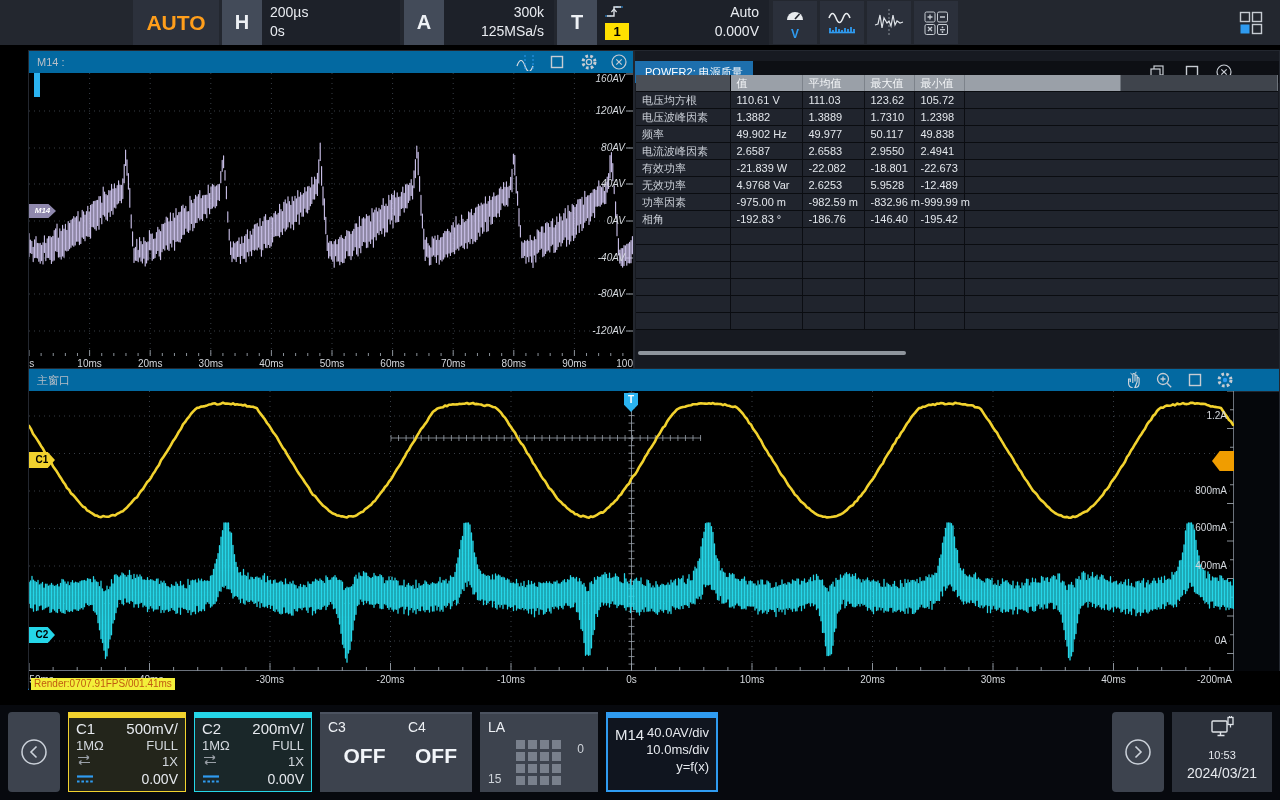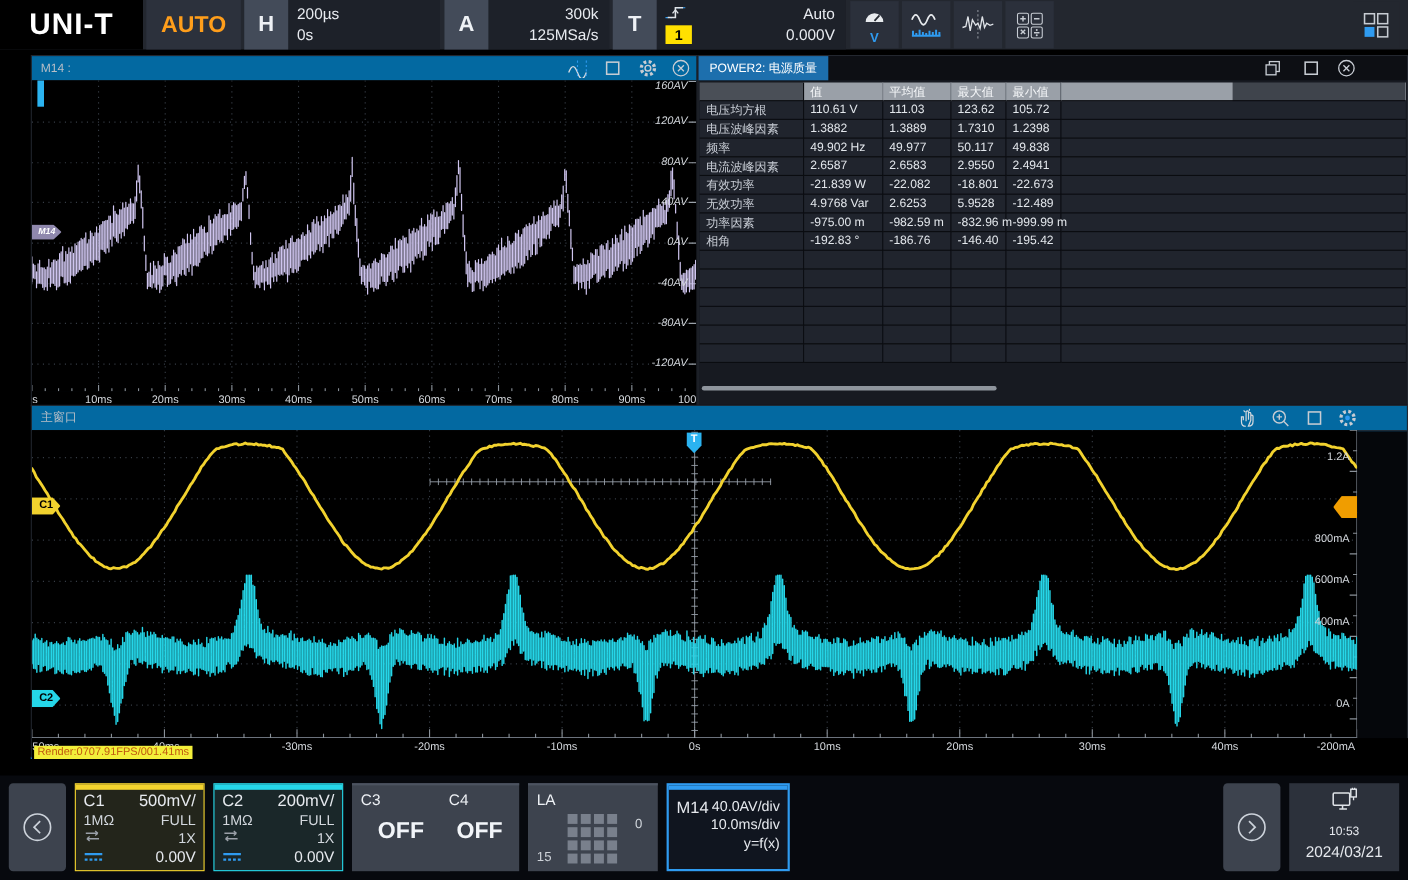--- a/index.html
+++ b/index.html
@@ -69,21 +69,20 @@
   .la-grid{position:absolute;left:36px;top:26px;display:grid;grid-template-columns:repeat(4,9px);grid-auto-rows:9px;gap:3px;}
   .la-grid i{background:#79808c;}
   .m14box{border:2px solid #2f9bf0;background:#10151f;}
   .m14box .strip{position:absolute;left:0;top:0;right:0;height:4px;background:#2f9bf0;}
   .clockbox{background:#2c313b;text-align:center;}
 </style>
 </head>
 <body>
 
 <div class="topbar">
-  <div class="logo">UNI-T</div>
   <div class="run-mode">AUTO</div>
 
   <div class="kv" style="left:222px;width:178px;">
     <div class="key">H</div>
     <div class="vals">
       <div>200µs</div>
       <div>0s</div>
     </div>
   </div>
 
@@ -278,21 +277,21 @@
       <span class="axlab" style="left: 303px; top: 2px; transform: translateX(-50%);">50ms</span>
       <span class="axlab" style="left: 363.6px; top: 2px; transform: translateX(-50%);">60ms</span>
       <span class="axlab" style="left: 424.2px; top: 2px; transform: translateX(-50%);">70ms</span>
       <span class="axlab" style="left: 484.8px; top: 2px; transform: translateX(-50%);">80ms</span>
       <span class="axlab" style="left: 545.4px; top: 2px; transform: translateX(-50%);">90ms</span>
       <span class="axlab" style="left: 604px; top: 2px; transform: translateX(-100%);">100</span>
     </div>
 </div>
 
 <div class="panel" style="left:634px;top:50px;width:646px;height:320px;background:#171a21;">
-  <div style="position:absolute;left:0;top:0;right:0;height:22px;background:#0d0f14;">
+  <div style="position:absolute;left:0;top:10px;right:0;height:22px;background:#0d0f14;">
     <div style="position:absolute;left:0;top:0;height:22px;padding:0 10px;background:#1d6fad;color:#fff;font-size:11px;line-height:22px;white-space:nowrap;">POWER2: 电源质量</div>
     <span class="hicon" style="left:513px;">
       <svg width="18" height="18" viewBox="0 0 18 18">
         <rect x="6" y="3" width="9" height="9" stroke="#c7ccd3" fill="none" stroke-width="1.2"></rect>
         <rect x="3" y="6" width="9" height="9" stroke="#c7ccd3" fill="#171a21" stroke-width="1.2"></rect>
         </svg></span>
     <span class="hicon" style="left:548px;">
       <svg width="18" height="18" viewBox="0 0 18 18">
           <rect x="3.5" y="3.5" width="11" height="11" stroke="#c7ccd3" fill="none" stroke-width="1.4"></rect>
         </svg></span>

